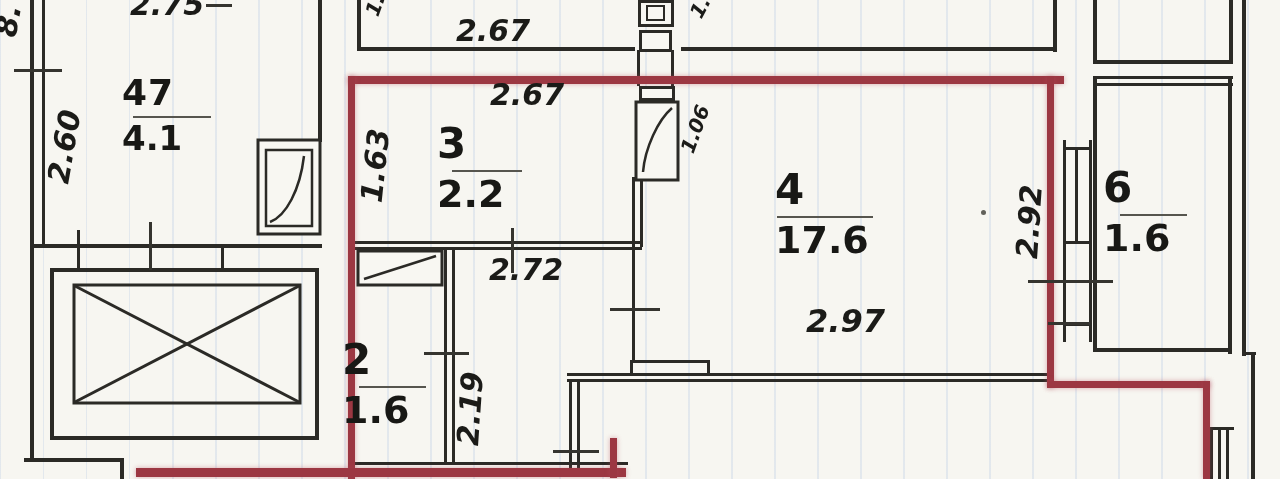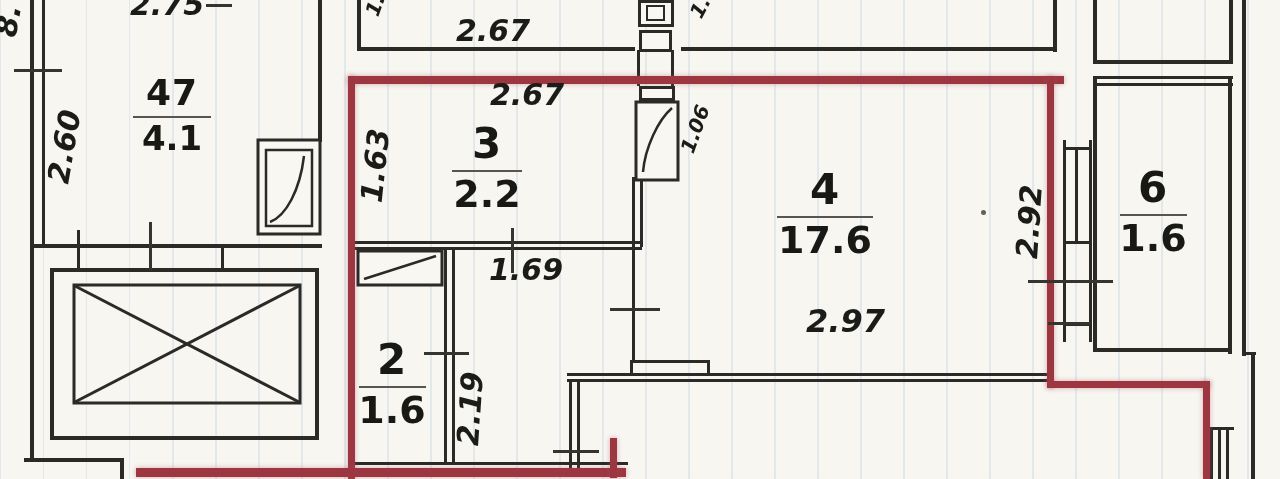--- a/index.html
+++ b/index.html
@@ -7,21 +7,21 @@
        font-family:"DejaVu Sans",sans-serif;position:relative;}
   #plan{position:absolute;left:0;top:0;width:1280px;height:479px;background:#f7f6f1;}
   .scan{position:absolute;inset:0;
     background:repeating-linear-gradient(90deg, rgba(120,158,215,.16) 0 1.5px, transparent 1.5px 43px);
     pointer-events:none;}
   .w{position:absolute;background:#2b2a26;}
   .tick{position:absolute;background:#35342f;}
   .rw{position:absolute;background:#9c3742;box-shadow:0 0 5px rgba(178,74,94,.45);}
   .box{position:absolute;border:3px solid #2b2a26;background:#f8f7f2;box-sizing:border-box;}
   .box.thin{border-width:2px;}
-  .roomlbl{position:absolute;text-align:center;color:#181815;font-weight:bold;line-height:1.05;}
+  .roomlbl{position:absolute;color:#181815;font-weight:bold;line-height:1.05;}
   .roomlbl .num{font-size:42px;letter-spacing:1px;}
   .roomlbl .bar{height:2px;background:#56554e;margin:4px auto 3px auto;}
   .roomlbl .area{font-size:38px;}
   .roomlbl.small .num{font-size:36px;}
   .roomlbl.small .area{font-size:34px;}
   .dim{position:absolute;color:#1b1b18;font-weight:bold;font-style:italic;
        font-size:30px;white-space:nowrap;line-height:1.1;}
   .dim.c{text-align:center;}
   .dim.s{font-size:20px;}
   svg{position:absolute;overflow:visible;}
@@ -164,21 +164,21 @@
     <div class="bar" style="width:67px"></div>
     <div class="area">1.6</div>
   </div>
 
   <div class="dim" style="left:130px;top:-12px">2.75</div>
   <div class="dim c" style="left:-12px;top:4px;width:40px;transform:rotate(-80deg)">8.</div>
   <div class="dim c" style="left:24px;top:130px;width:80px;transform:rotate(-80deg)">2.60</div>
   <div class="dim" style="left:456px;top:14px">2.67</div>
   <div class="dim" style="left:490px;top:78px">2.67</div>
   <div class="dim c" style="left:335px;top:149px;width:80px;transform:rotate(-84deg)">1.63</div>
-  <div class="dim" style="left:489px;top:253px">1.69</div>
+  <div class="dim" style="left:489px;top:253px">2.72</div>
   <div class="dim c s" style="left:665px;top:118px;width:60px;transform:rotate(-70deg)">1.06</div>
   <div class="dim c" style="left:430px;top:392px;width:80px;transform:rotate(-86deg)">2.19</div>
   <div class="dim" style="left:806px;top:304px;font-size:32px">2.97</div>
   <div class="dim c" style="left:989px;top:205px;width:80px;transform:rotate(-86deg)">2.92</div>
   <div class="dim c s" style="left:360px;top:-6px;width:30px;transform:rotate(-70deg)">1.</div>
   <div class="dim c s" style="left:685px;top:-4px;width:30px;transform:rotate(-62deg)">1.</div>
 
 </div>
 
 </body></html>

